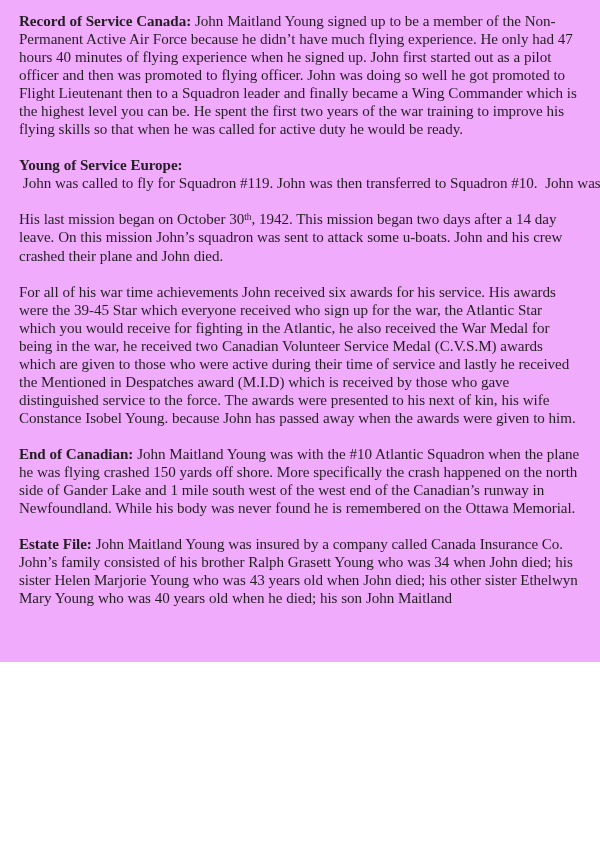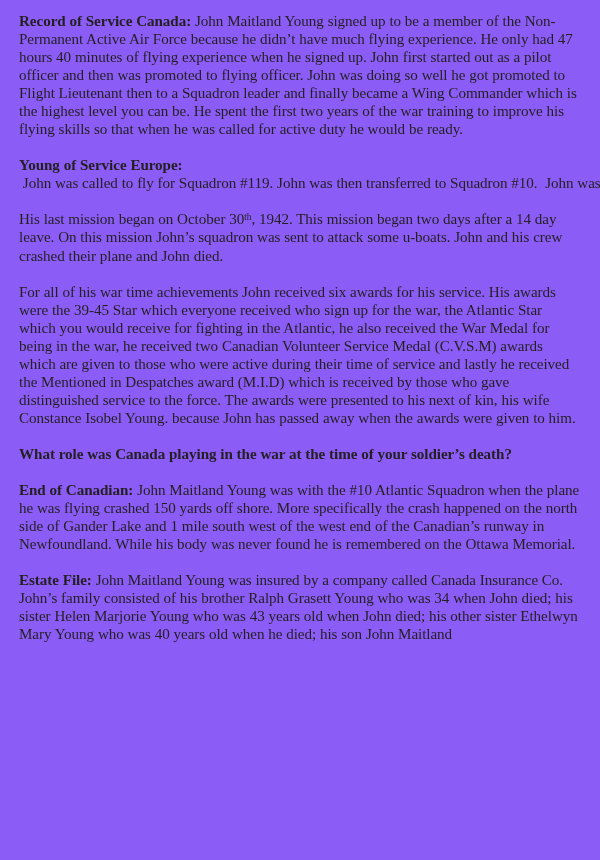--- a/index.html
+++ b/index.html
@@ -9,24 +9,24 @@
   }
   body {
     width: 600px;
     height: 860px;
     font-family: "Liberation Serif", "DejaVu Serif", serif;
     color: #231f20;
     overflow: hidden;
   }
   #page {
     width: 600px;
-    height: 860px;
+    height: 662px;
     box-sizing: border-box;
     padding: 12px 20px 0 19px;
-    background: #8b5cf6;
+    background: #f0abfc;
     position: relative;
   }
   .para {
     font-size: 15.1px;
     line-height: 18.05px;
     text-align: left;
     margin: 0 0 18px 0;
     letter-spacing: -0.05px;
     word-spacing: 0.1px;
     -webkit-font-smoothing: antialiased;
@@ -66,21 +66,21 @@
   <p class="para">
     <span>His last mission began on October 30</span><sup>th</sup><span>, 1942. This mission began two days after a 14 day leave. On this mission John’s squadron was sent to attack some u-boats. John and his crew crashed their plane and John died.</span>
   </p>
 
   <p class="para">
     <span> For all of his war time achievements John received six awards for his service. His awards were the 39-45 Star which everyone received who sign up for the war, the Atlantic Star which you would receive for fighting in the Atlantic, he also received the War Medal for being in the war, he received two Canadian Volunteer Service Medal (C.V.S.M) awards which are given to those who were active during their time of service and lastly he received the Mentioned in Despatches award (M.I.D) which is received by those who gave distinguished service to the force. The awards were presented to his next of kin, his wife Constance Isobel Young. because John has passed away when the awards were given to him.</span>
   </p>
 
 
   <p class="para">
-    <span class="qheading">What role was Canada playing in the war at the time of your soldier’s death?</span>
+    
   </p>
 
   <p class="para">
     <span class="lead">End of Canadian:</span><span> John Maitland Young was with the #10 Atlantic Squadron when the plane he was flying crashed 150 yards off shore. More specifically the crash happened on the north side of Gander Lake and 1 mile south west of the west end of the Canadian’s runway in Newfoundland. While his body was never found he is remembered on the Ottawa Memorial.</span>
   </p>
 
   <p class="para">
     <span class="lead">Estate File:</span><span> John Maitland Young was insured by a company called Canada Insurance Co. John’s family consisted of his brother Ralph Grasett Young who was 34 when John died; his sister Helen Marjorie Young who was 43 years old when John died; his other sister Ethelwyn Mary Young who was 40 years old when he died; his son John Maitland</span>
   </p>
 

